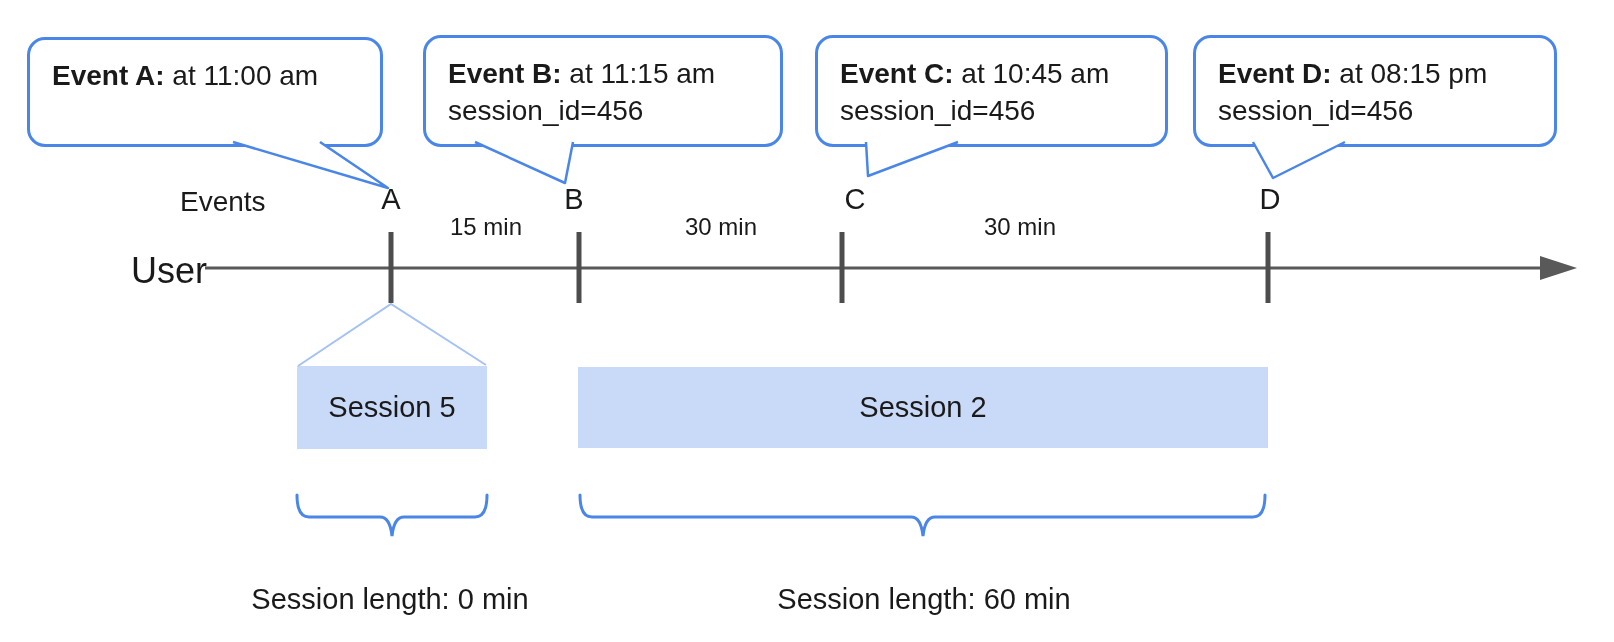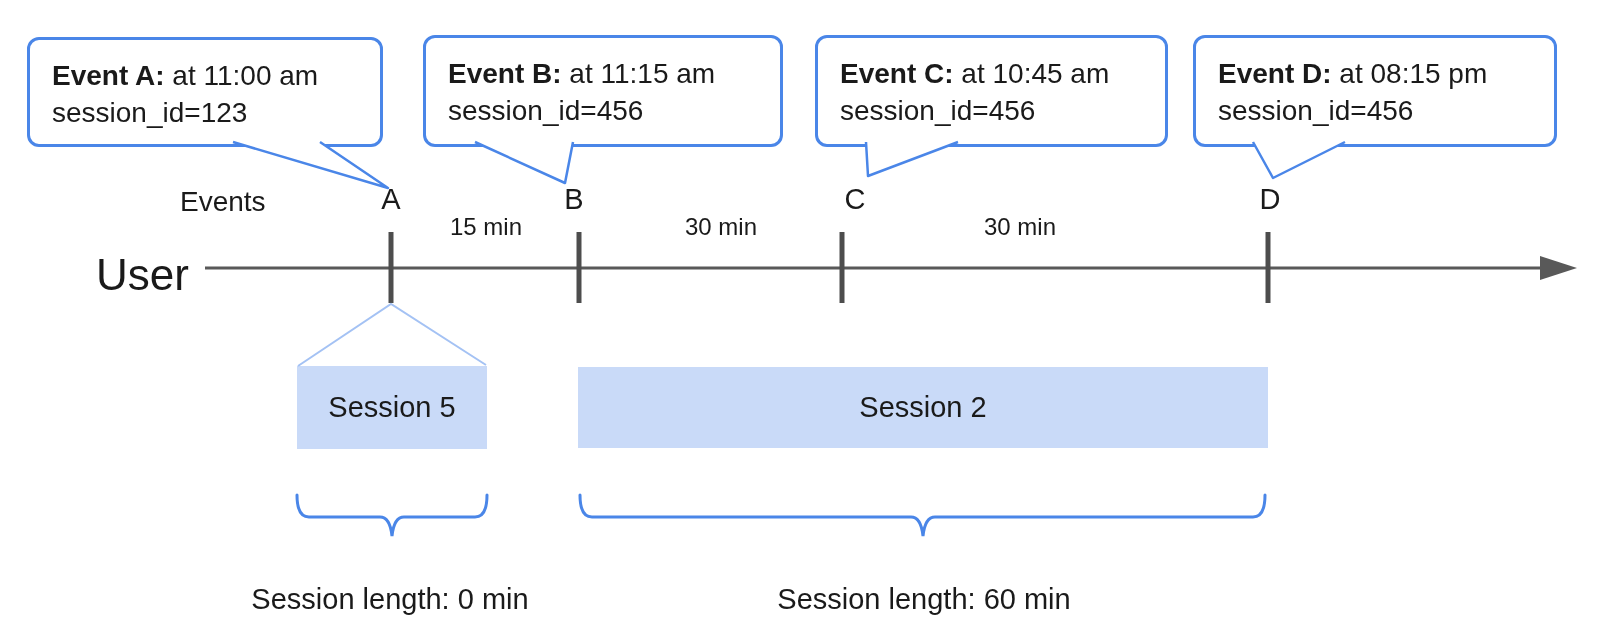--- a/index.html
+++ b/index.html
@@ -20,52 +20,51 @@
     overflow:hidden;
   }
   .art{
     position:absolute;left:0;top:0;width:1614px;height:642px;
     pointer-events:none;
     z-index:3;
   }
   .bubble{
     position:absolute;
     border:3px solid var(--accent);
-    border-radius:12px;
+    border-radius:18px;
     background:#fff;
     font-size:28px;
     line-height:37px;
     padding:17px 10px 0 22px;
     z-index:2;
   }
   .bubble .ev{font-weight:bold;}
   .bubble .line2{display:block;}
   .session-box{
     position:absolute;
     background:var(--session-fill);
     display:flex;align-items:center;justify-content:center;
     font-size:29px;
     z-index:1;
   }
   .lbl{position:absolute;white-space:nowrap;z-index:2;}
   .center{transform:translateX(-50%);}
   .events-lbl{font-size:28px;}
-  .user-lbl{font-size:44px;}
+  .user-lbl{font-size:36px;margin-left:35px;}
   .marker{font-size:29px;}
   .interval{font-size:24px;}
   .caption{font-size:29px;margin-top:6px;}
 </style>
 </head>
 <body>
 
 <div class="canvas">
 
   <div class="bubble" style="left:27px;top:37px;width:356px;height:110px;">
     <span class="ev">Event A:</span><span> at 11:00 am</span>
-    <span class="line2">session_id=123</span>
   </div>
 
   <div class="bubble" style="left:423px;top:35px;width:360px;height:112px;">
     <span class="ev">Event B:</span><span> at 11:15 am</span>
     <span class="line2">session_id=456</span>
   </div>
 
   <div class="bubble" style="left:815px;top:35px;width:353px;height:112px;">
     <span class="ev">Event C:</span><span> at 10:45 am</span>
     <span class="line2">session_id=456</span>

